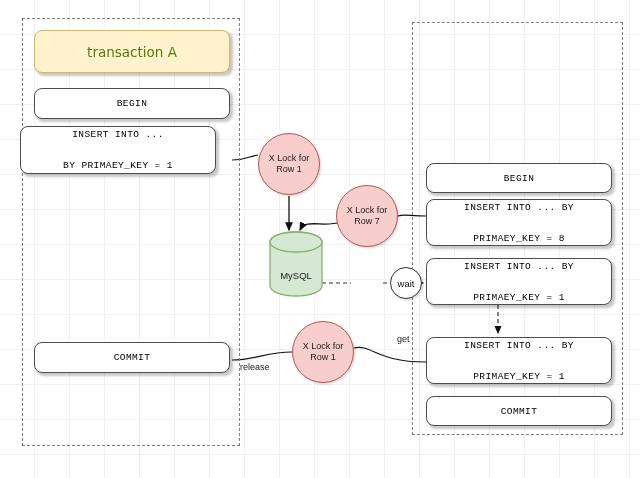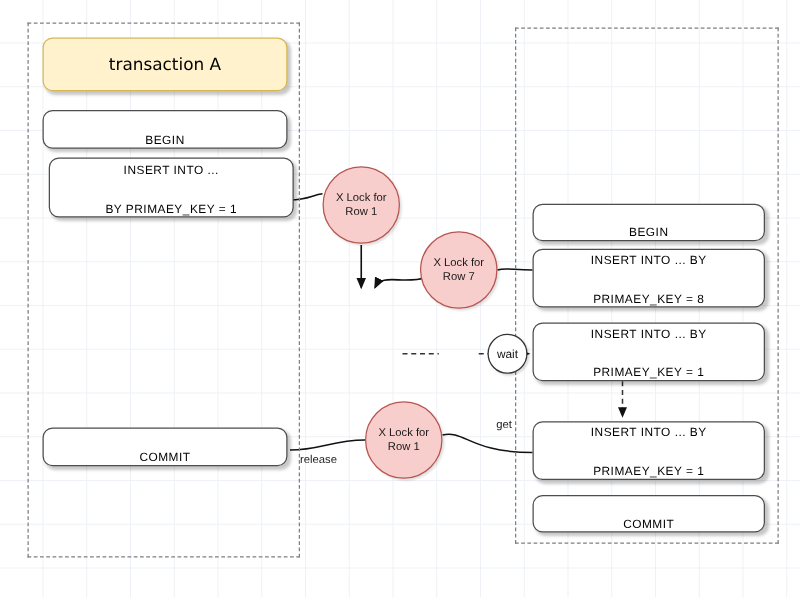--- a/index.html
+++ b/index.html
@@ -47,30 +47,29 @@
     align-items: center;
     justify-content: center;
     text-align: center;
     box-shadow: 2.5px 2.5px 2.5px rgba(0,0,0,0.22);
   }
   .node-header {
     background: #fff2cc;
     border: 1.4px solid #d6b656;
     font-family: "DejaVu Sans", sans-serif;
     font-size: 13.5px;
-    color: #000000;
+    color: #4d7c0f;
   }
   .node-stmt {
     background: #ffffff;
     border: 1.4px solid #4d4d4d;
-    font-family: Liberation Sans, sans-serif;
+    font-family: Liberation Mono, monospace;
     font-size: 9.5px;
     color: #000000;
     letter-spacing: 0.4px;
-    justify-content: flex-end;
   }
   .node-stmt .line2 { margin-top: 20px; }
 
   .bubble {
     position: absolute;
     border-radius: 50%;
     background: #f8cecc;
     border: 1.3px solid #b85450;
     display: flex;
     align-items: center;
@@ -158,21 +157,21 @@
   <div class="container-box" id="container-a"></div>
 
   <div class="node node-header" style="left:34px; top:30px; width:196px; height:43px;">
     <span>transaction A</span>
   </div>
 
   <div class="node node-stmt" style="left:34px; top:88px; width:196px; height:31px;">
     <span>BEGIN</span>
   </div>
 
-  <div class="node node-stmt" style="left:39px; top:126px; width:196px; height:48px;">
+  <div class="node node-stmt" style="left:20px; top:126px; width:196px; height:48px;">
     <span>INSERT INTO ...</span>
     <span class="line2">BY PRIMAEY_KEY = 1</span>
   </div>
 
   <div class="node node-stmt" style="left:34px; top:342px; width:196px; height:31px;">
     <span>COMMIT</span>
   </div>
 
   <div class="container-box" id="container-b"></div>
 
@@ -214,20 +213,27 @@
     </div>
   </div>
 
   <div class="bubble" style="left:292px; top:321px; width:62px; height:62px;">
     <div>
       <span>X Lock for</span><br>
       <span>Row 1</span>
     </div>
   </div>
 
+  <div class="db-cyl" style="left:269px; top:231px; width:54px; height:66px;">
+    <svg width="54" height="66" viewBox="0 0 54 66" xmlns="http://www.w3.org/2000/svg">
+      <path d="M1,11 a26,10 0 0 1 52,0 L53,55 a26,10 0 0 1 -52,0 z" fill="#d5e8d4" stroke="#82b366" stroke-width="1.3"></path>
+      <ellipse cx="27" cy="11" rx="26" ry="10" fill="#d5e8d4" stroke="#82b366" stroke-width="1.3"></ellipse>
+    </svg>
+    <div class="db-label" style="top:39px;">MySQL</div>
+  </div>
 
   <div class="wait-node" style="left:351px; top:267px; width:32px; height:32px;">
     <span>wait</span>
   </div>
 
   <div class="edge-label" style="left:240px; top:362px;">release</div>
 
   <div class="edge-label" style="left:381px; top:334px;margin-left:16px;">get</div>
 
 </div>

